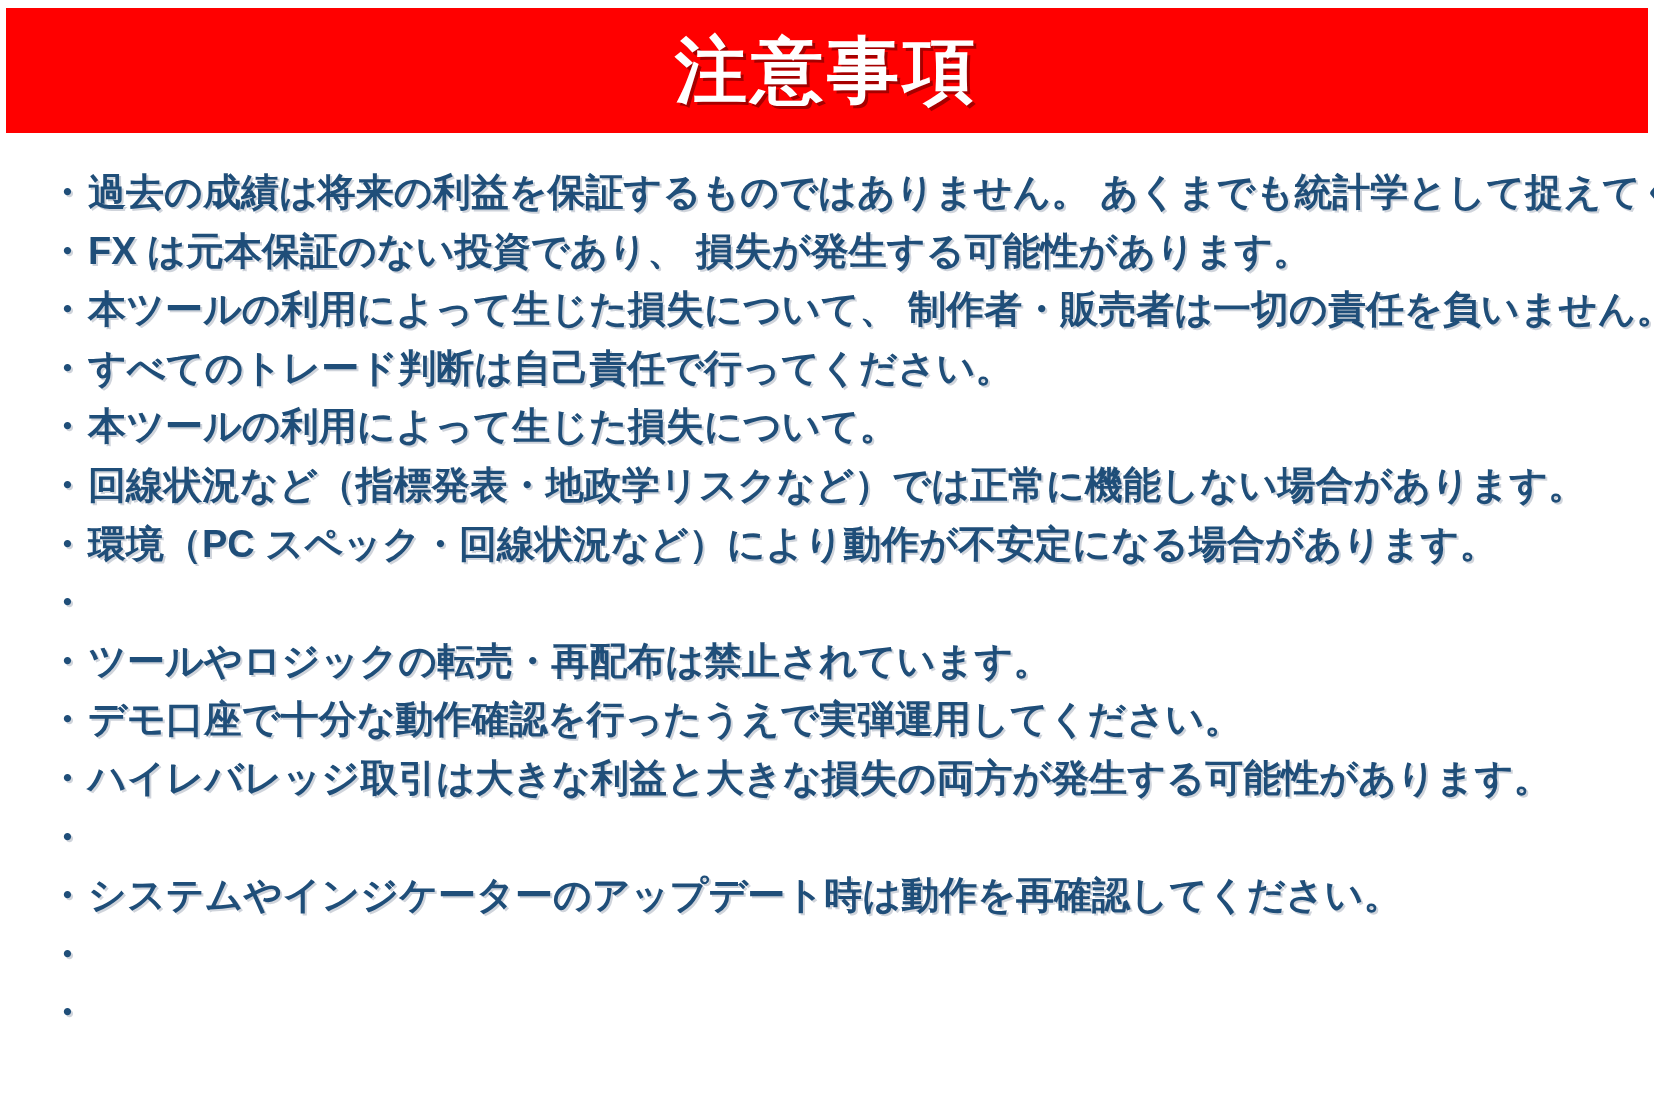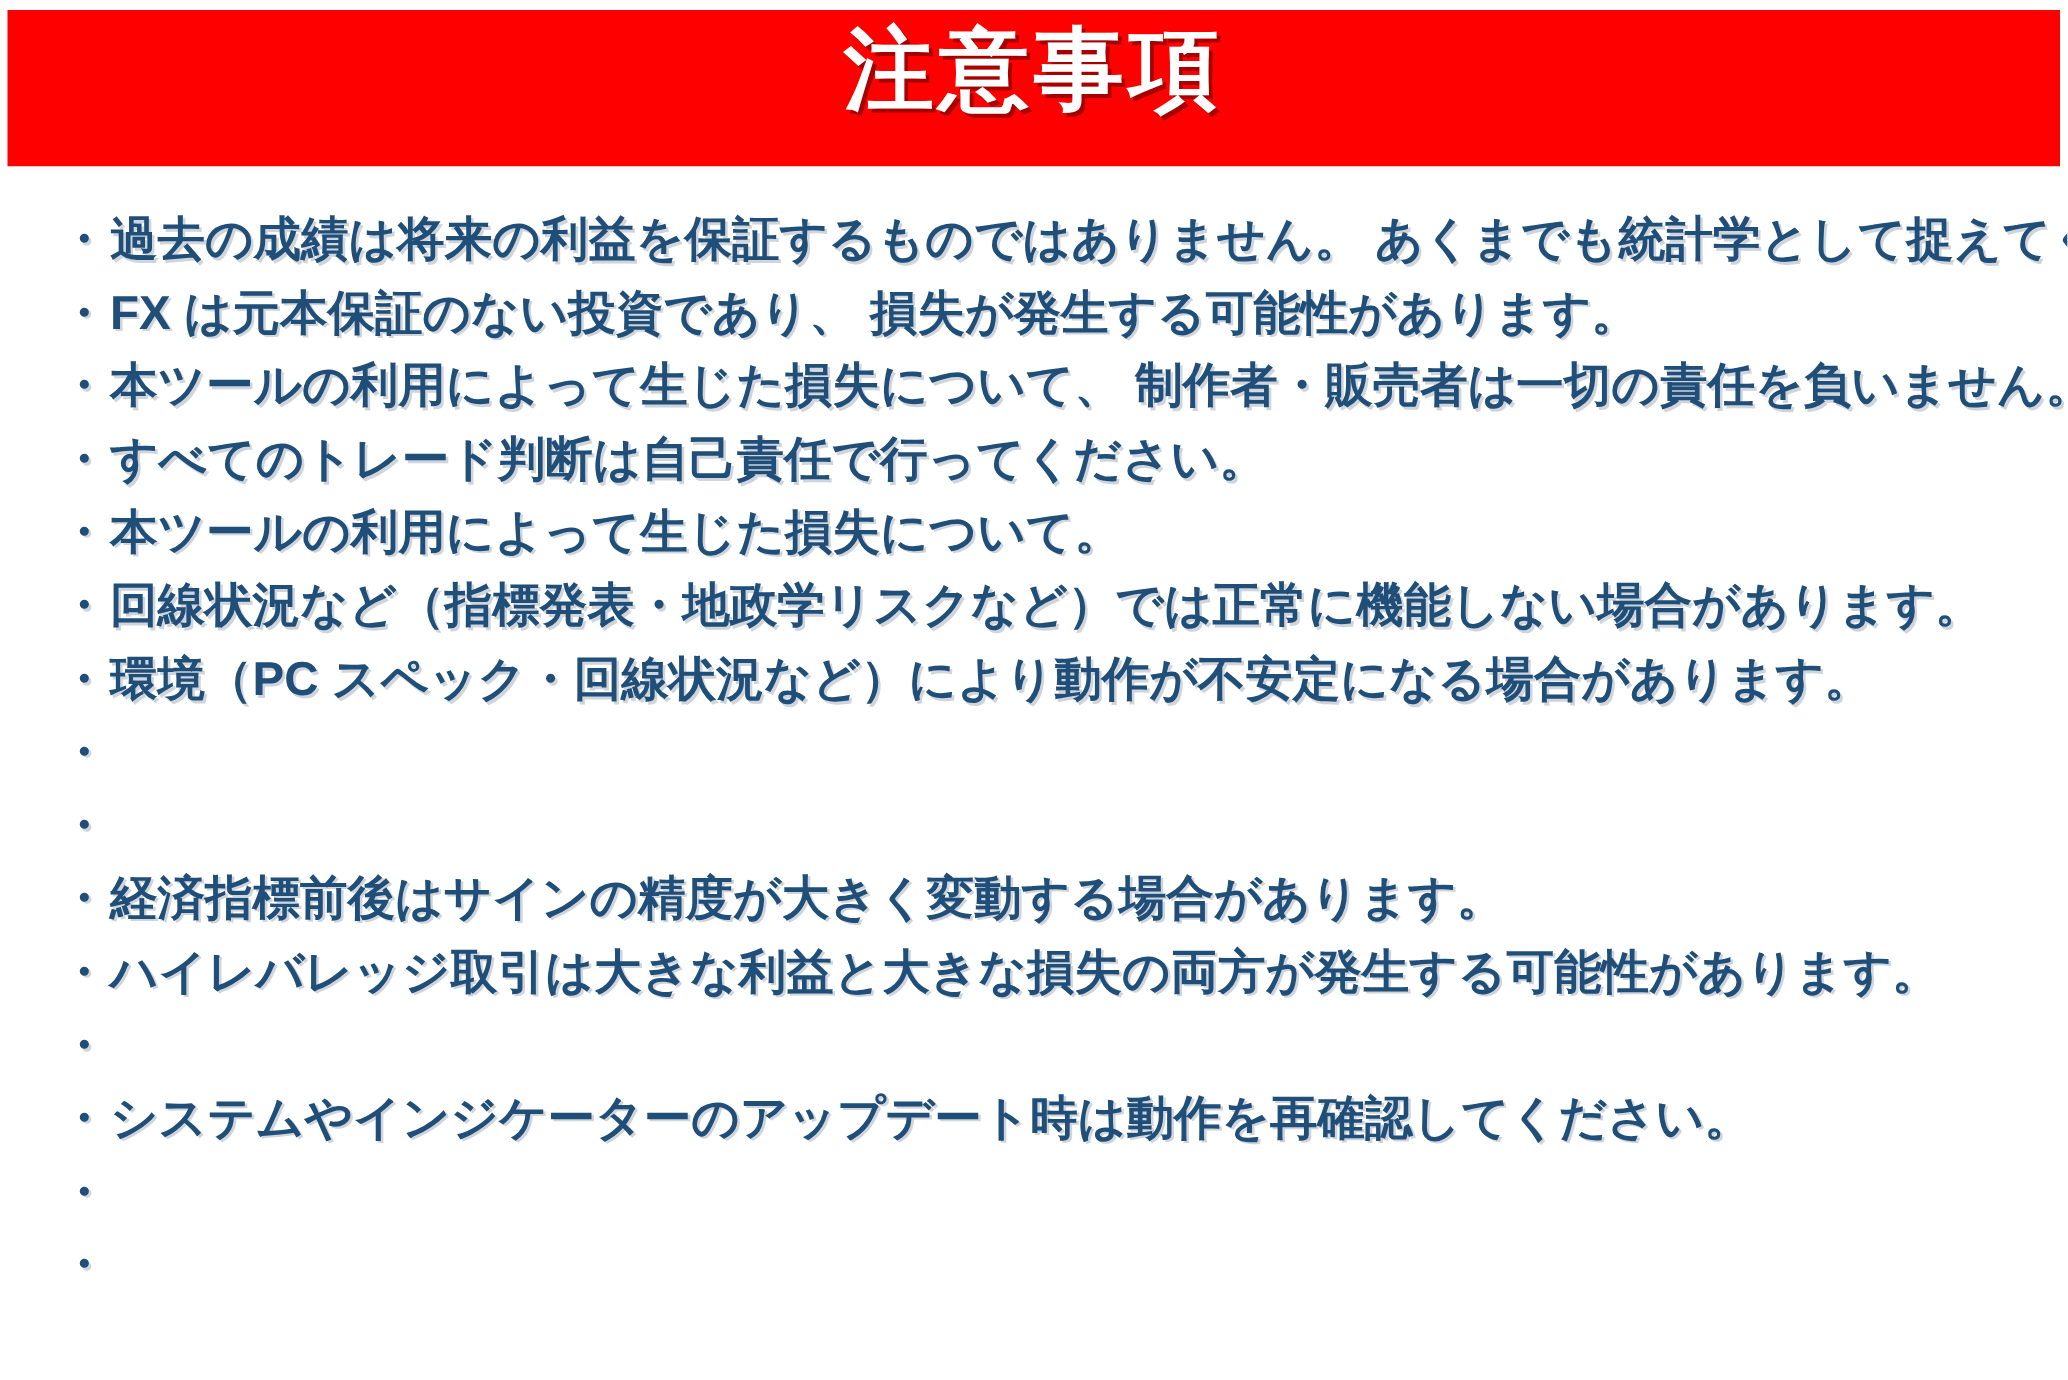--- a/index.html
+++ b/index.html
@@ -13,20 +13,21 @@
     width: 1654px;
     height: 1104px;
     background: var(--page-bg, #ffffff);
     overflow: hidden;
   }
   .banner {
     margin: 8px 6px 0 6px;
     height: 125px;
     background: var(--banner-bg, #ff0000);
     display: flex;
+    align-items: center;
     justify-content: center;
   }
   .banner h1 {
     margin: 0;
     color: var(--banner-fg, #ffffff);
     font-size: 72px;
     font-weight: bold;
     letter-spacing: 4px;
     text-shadow: 3px 3px 0 rgba(0,0,0,0.35);
   }
@@ -86,24 +87,25 @@
       </li>
     <li>
         <span class="b">・</span>
         <span class="t">環境（PC スペック・回線状況など）により動作が不安定になる場合があります。</span>
       </li>
     <li>
         <span class="b">・</span>
       </li>
     <li>
         <span class="b">・</span>
+        <span class="t">ツールやロジックの転売・再配布は禁止されています。</span>
       </li>
     <li>
         <span class="b">・</span>
-        <span class="t">経済指標前後はサインの精度が大きく変動する場合があります。</span>
+        <span class="t">デモ口座で十分な動作確認を行ったうえで実弾運用してください。</span>
       </li>
     <li>
         <span class="b">・</span>
         <span class="t">ハイレバレッジ取引は大きな利益と大きな損失の両方が発生する可能性があります。</span>
       </li>
     <li>
         <span class="b">・</span>
       </li>
     <li>
         <span class="b">・</span>

